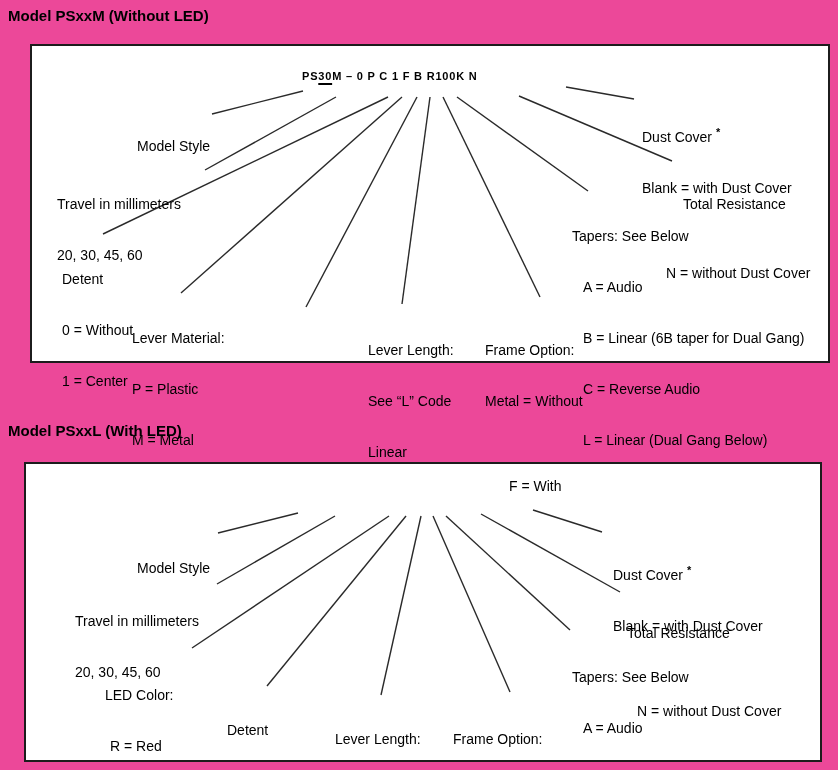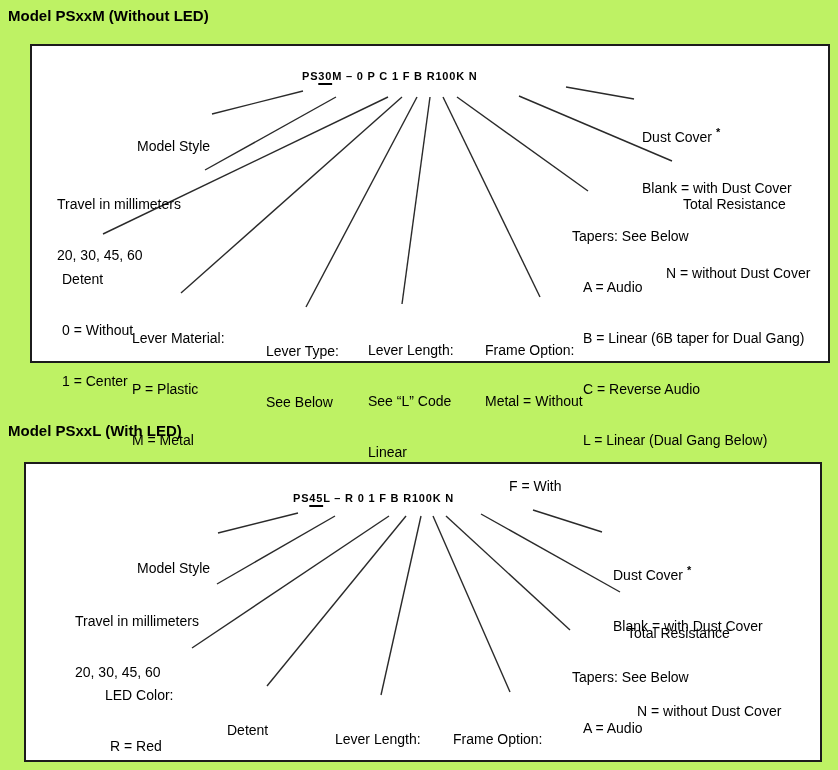--- a/index.html
+++ b/index.html
@@ -1,17 +1,17 @@
 <!DOCTYPE html>
 <html><head>
 <meta charset="utf-8">
 <style>
   html,body{margin:0;padding:0;background:#ffffff;}
   body{width:838px;height:770px;font-family:"Liberation Sans",sans-serif;color:#000;}
-  .stage{position:relative;width:838px;height:770px;background:#bef264;overflow:hidden;}
+  .stage{position:relative;width:838px;height:770px;background:#ec4899;overflow:hidden;}
   .section-heading{position:absolute;font-size:15px;font-weight:bold;white-space:pre;}
   .pn-box{position:absolute;border:2px solid #1c1c1c;background:#fff;}
   svg.lines{position:absolute;left:0;top:0;width:838px;height:770px;pointer-events:none;}
   svg.lines line{stroke:#2a2a2a;stroke-width:1.4;}
   .code{position:absolute;font-size:11px;font-weight:bold;letter-spacing:0.8px;white-space:pre;}
   .code .u{text-decoration:underline;text-underline-offset:3px;text-decoration-thickness:1.8px;}
   .label{position:absolute;font-size:14px;line-height:17px;white-space:pre;}
   .indent-sm{padding-left:5px;}
   .indent-md{padding-left:11px;}
   .indent-lg{padding-left:24px;margin-top:34px;}
@@ -68,24 +68,20 @@
     <div>0 = Without</div>
     <div>1 = Center</div>
   </div>
 
   <div class="label" style="left:132px;top:296px;">
     <div>Lever Material:</div>
     <div>P = Plastic</div>
     <div>M = Metal</div>
   </div>
 
-  <div class="label" style="left:266px;top:309px;">
-    <div>Lever Type:</div>
-    <div>See Below</div>
-  </div>
 
   <div class="label" style="left:368px;top:308px;">
     <div>Lever Length:</div>
     <div>See “L” Code</div>
     <div>Linear</div>
   </div>
 
   <div class="label" style="left:485px;top:308px;">
     <div>Frame Option:</div>
     <div>Metal = Without</div>
@@ -103,21 +99,20 @@
   <div class="label" style="left:683px;top:162px;">
     <div>Total Resistance</div>
   </div>
 
   <div class="label" style="left:642px;top:90px;">
     <div><span>Dust Cover </span><span class="sup">*</span></div>
     <div>Blank = with Dust Cover</div>
     <div class="indent-lg">N = without Dust Cover</div>
   </div>
 
-  <div class="code" style="left:293px;top:492px;"><span>PS</span><span class="u">45</span><span>L – R 0 1 F B R100K N</span></div>
 
   <div class="label" style="left:137px;top:526px;">
     <div>Model Style</div>
   </div>
 
   <div class="label" style="left:75px;top:579px;">
     <div>Travel in millimeters</div>
     <div>20, 30, 45, 60</div>
   </div>
 

